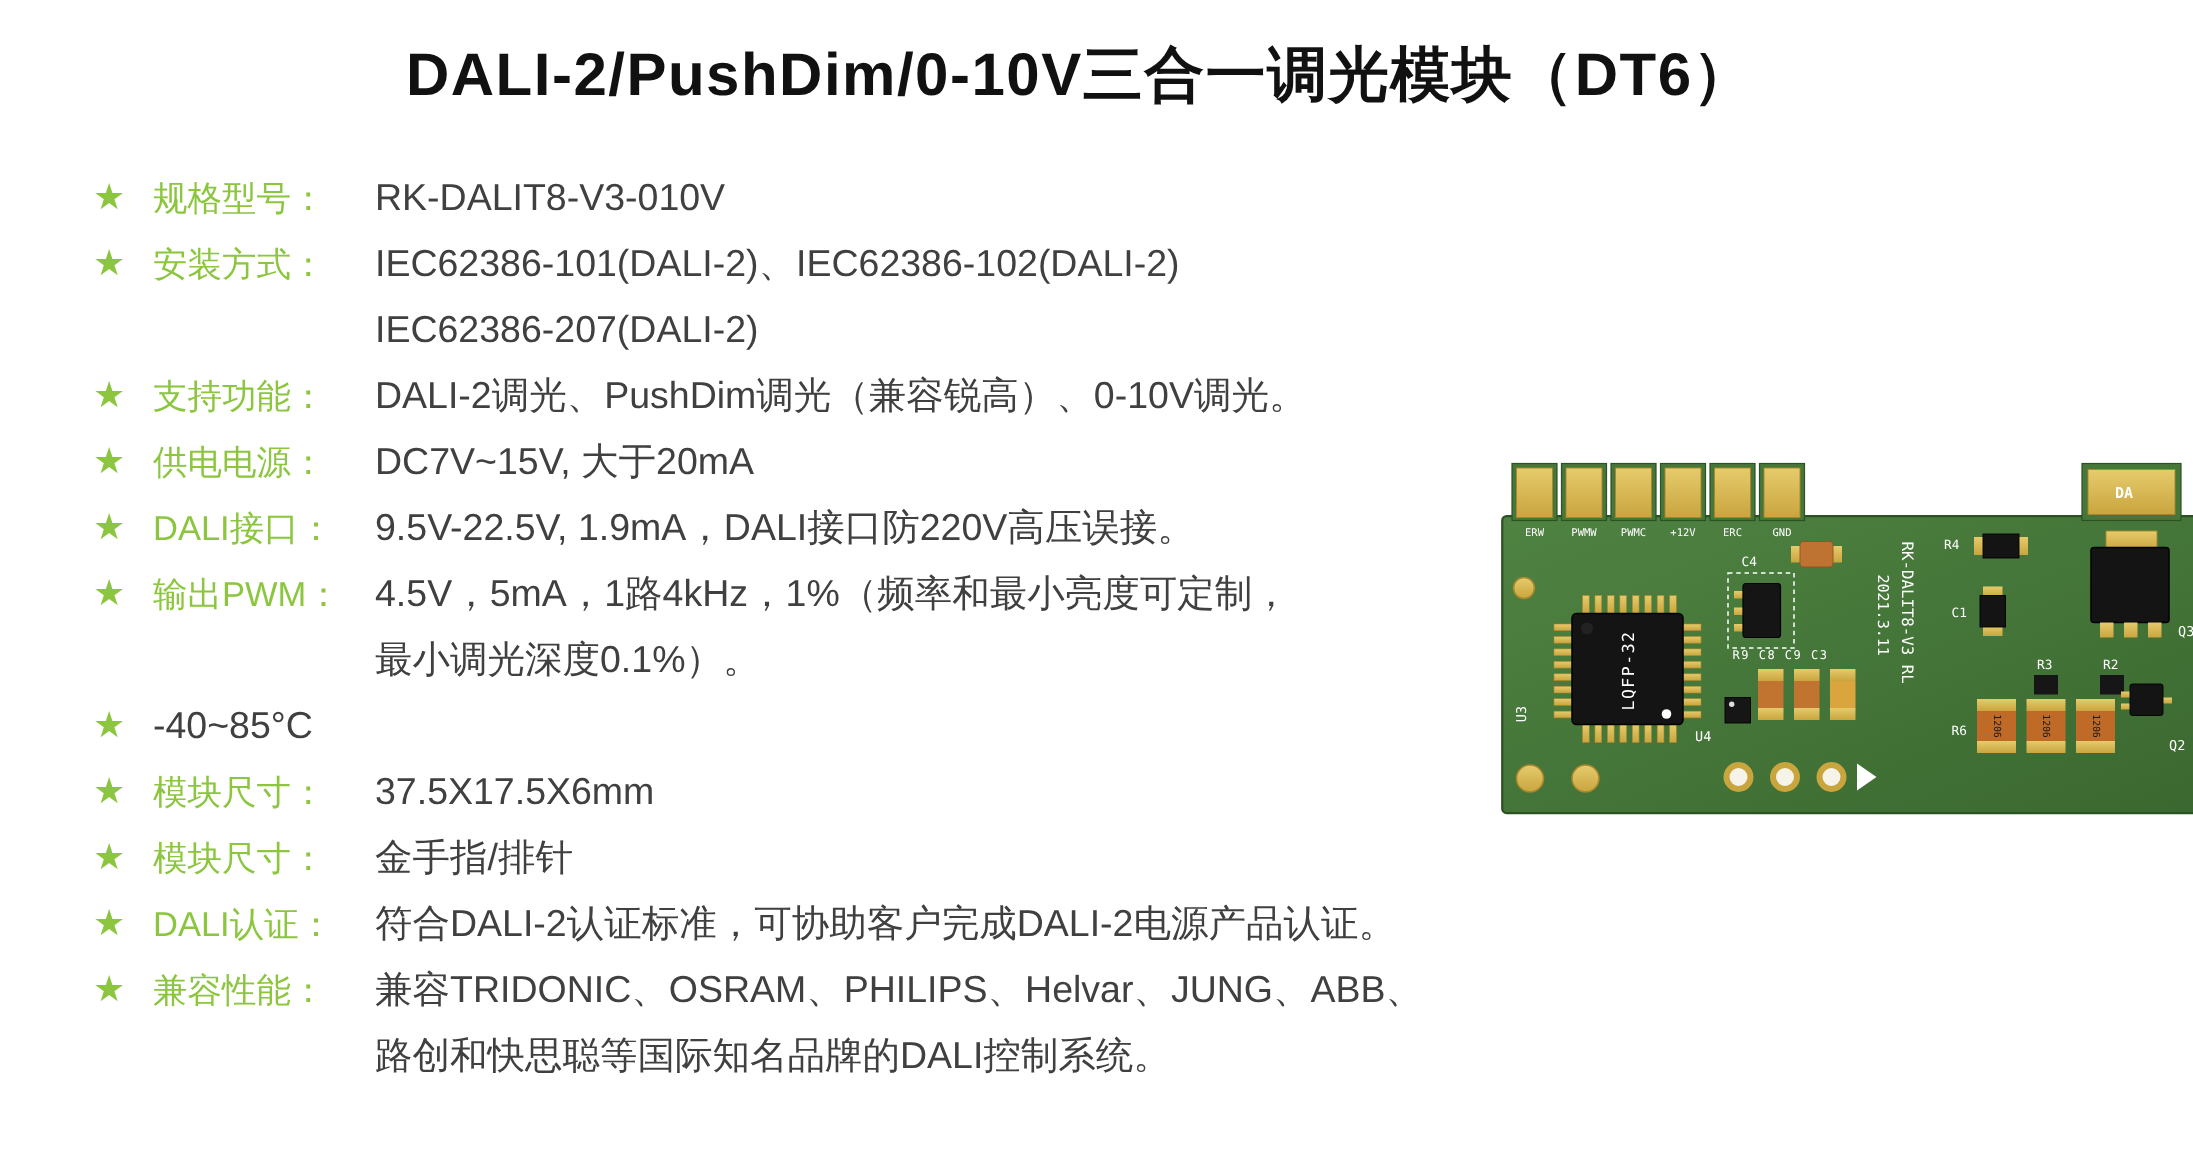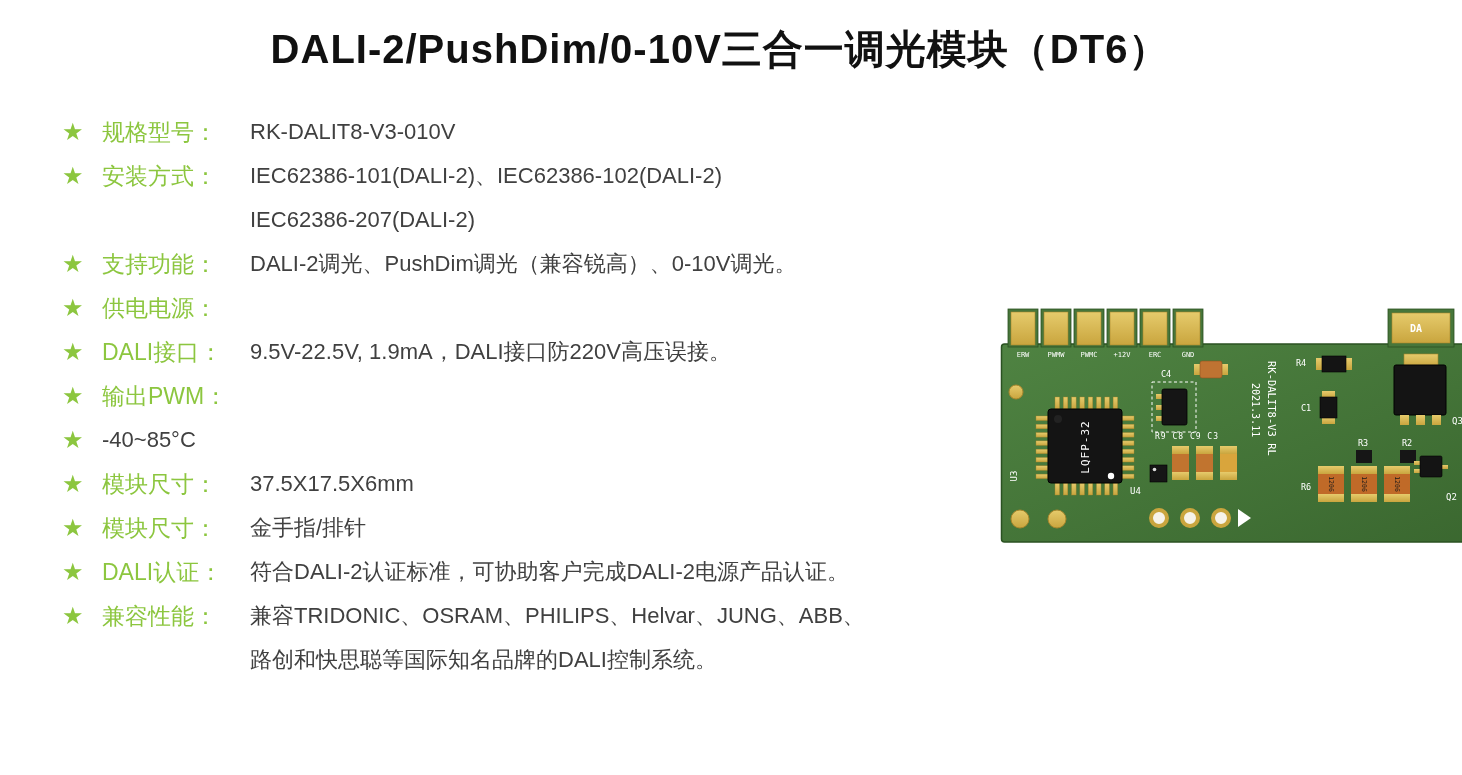--- a/index.html
+++ b/index.html
@@ -19,21 +19,21 @@
   .specs { position:absolute; top:110px; left:62px; width:882px; }
   .spec-row { display:flex; align-items:flex-start; }
   .star {
     width:40px; font-size:24px; color:#8CC63F; line-height:44px;
     flex:0 0 40px;
   }
   .spec-label {
     flex:0 0 148px; width:148px; font-size:23px; font-weight:normal;
     color:#8CC63F; line-height:44px; white-space:nowrap;
   }
-  .spec-value { flex:1; font-size:22px; color:#404040; line-height:44px; }
+  .spec-value { flex:1; font-size:25px; color:#404040; line-height:44px; }
   .spec-value .vline { line-height:44px; white-space:nowrap; }
 
   .pcb { position:absolute; left:1000px; top:306px; width:494px; height:238px;text-align:center; }
   .pcb svg { display:block; }
   .silk { font-family:"DejaVu Sans Mono","Liberation Mono",monospace; fill:#ffffff; }
 </style>
 </head>
 <body>
 
 <div class="page">
@@ -63,33 +63,40 @@
       <span class="star">★</span>
       <span class="spec-label">支持功能：</span>
       <div class="spec-value">
         <div class="vline">DALI-2调光、PushDim调光（兼容锐高）、0-10V调光。</div>
       </div>
     </div>
 
     <div class="spec-row">
       <span class="star">★</span>
       <span class="spec-label">供电电源：</span>
+      <div class="spec-value">
+        <div class="vline">DC7V~15V, 大于20mA</div>
+      </div>
     </div>
 
     <div class="spec-row">
       <span class="star">★</span>
       <span class="spec-label">DALI接口：</span>
       <div class="spec-value">
         <div class="vline">9.5V-22.5V, 1.9mA，DALI接口防220V高压误接。</div>
       </div>
     </div>
 
     <div class="spec-row">
       <span class="star">★</span>
       <span class="spec-label">输出PWM：</span>
+      <div class="spec-value">
+        <div class="vline">4.5V，5mA，1路4kHz，1%（频率和最小亮度可定制，</div>
+        <div class="vline">最小调光深度0.1%）。</div>
+      </div>
     </div>
 
     <div class="spec-row">
       <span class="star">★</span>
       <div class="spec-value">
         <div class="vline">-40~85°C</div>
       </div>
     </div>
 
     <div class="spec-row">

